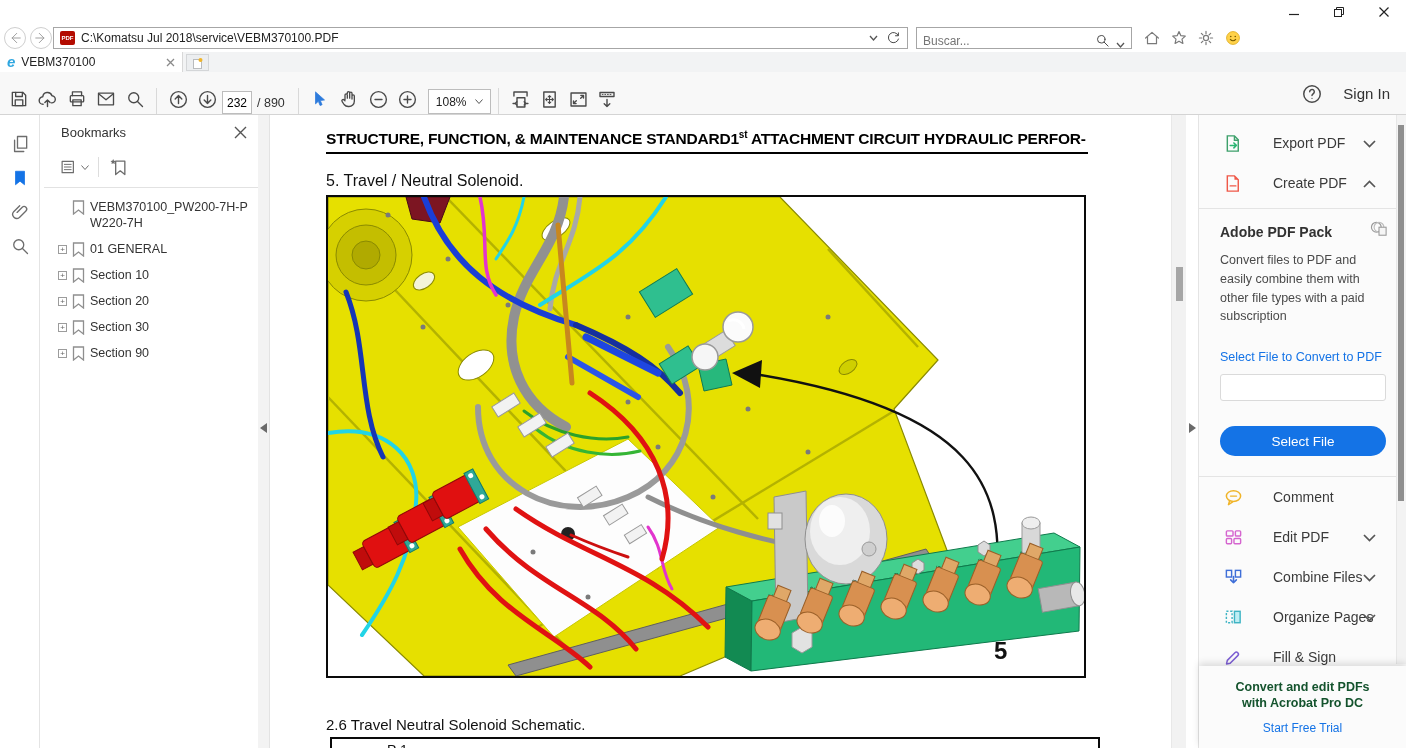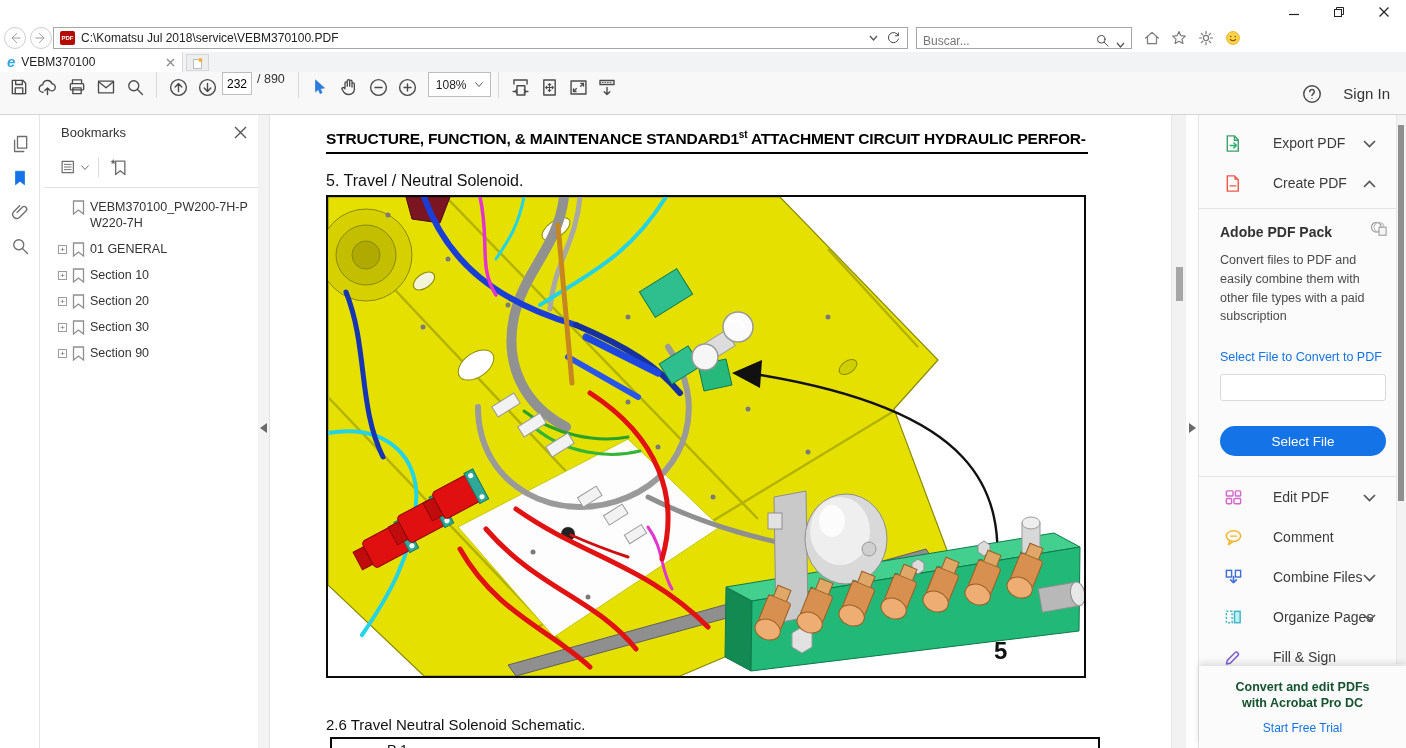--- a/index.html
+++ b/index.html
@@ -25,25 +25,25 @@
   .nav-icons{display:flex;align-items:center;gap:9px;margin-left:11px}
 
   
   .tabbar{position:absolute;top:52px;left:0;right:0;height:20px;background:#f2f3f4}
   .tab{position:absolute;left:0;top:0;width:183px;height:20px;background:#fff;border-right:1px solid #d8d8d8;display:flex;align-items:center;gap:6px;padding:0 7px;font-size:12px;color:#222}
   .tab .sp{flex:1}
   .ie-e{color:#30a7e0;font-weight:bold;font-style:italic;font-size:15px;line-height:14px}
   .newtab{position:absolute;left:186px;top:2px;width:23px;height:17px;background:#eceef0;border:1px solid #d4d6d8;display:flex;align-items:center;justify-content:center}
 
   
-  .acro{position:absolute;top:72px;left:0;right:0;height:43px;background:#f8f8f8;border-bottom:1px solid #d4d4d4;display:flex;align-items:flex-start;padding-left:4px}
+  .acro{position:absolute;top:72px;left:0;right:0;height:43px;background:#f8f8f8;border-bottom:1px solid #d4d4d4;display:flex;align-items:flex-end;padding-left:4px}
   .tbtn{width:29px;height:30px;display:flex;align-items:center;justify-content:center;border-radius:3px;flex:0 0 auto}
   .tsep{width:1px;height:26px;background:#d9d9d9;margin:0 7px;flex:0 0 auto}
   .page-input{width:30px;height:23px;border:1px solid #bdbdbd;text-align:center;font-size:12px;font-family:inherit;background:#fff}
-  .page-total{color:#333;margin:0 6px 16px 5px;font-size:12.5px}
+  .page-total{color:#333;margin:0 6px 4px 5px;font-size:12.5px}
   .zoom-box{width:63px;height:25px;border:1px solid #bdbdbd;background:#fff;display:flex;align-items:center;justify-content:space-between;padding:0 7px;margin-left:6px;font-size:12px;color:#222}
   .tb-right{position:absolute;right:0;top:0;height:43px;display:flex;align-items:center;gap:20px;padding-right:16px}
   .signin{font-size:15px;color:#323232}
 
   
   .navstrip{position:absolute;top:115px;left:0;width:40px;bottom:0;background:#fff;border-right:1px solid #e4e4e4}
   .strip-icon{width:39px;height:34px;display:flex;align-items:center;justify-content:center}
 
   
   .bmpanel{position:absolute;top:115px;left:44px;width:218px;bottom:0;background:#fff;border-right:1px solid #dedede}
@@ -660,39 +660,39 @@
           <rect x="10" y="7" width="8" height="9" fill="#f5f5f5" stroke="#9a9a9a" stroke-width="1.2"></rect>
         </svg>
       <div class="pack-desc">Convert files to PDF and easily combine them with other file types with a paid subscription</div>
       <div class="select-link">Select File to Convert to PDF</div>
       <div class="file-input"></div>
       <button class="select-btn">Select File</button>
     </div>
     <div class="tools-div" style="margin-top:20px"></div>
     <div class="tool-row">
       <svg width="19" height="19" viewBox="0 0 20 20">
+          <ellipse cx="10" cy="8.5" rx="7.5" ry="5.7" fill="none" stroke="#f0b429" stroke-width="1.6"></ellipse>
+          <path d="M6 13.2l-1.3 4.3 4.5-2.8" fill="none" stroke="#f0b429" stroke-width="1.6" stroke-linejoin="round"></path>
+          <path d="M6.8 8.5h6.4" stroke="#f0b429" stroke-width="1.4" stroke-linecap="round"></path>
+        </svg>
+      <span>Comment</span>
+    </div>
+    <div class="tool-row">
+      <svg width="19" height="19" viewBox="0 0 20 20">
           <g fill="none" stroke="#d565cf" stroke-width="1.5">
             <rect x="2.5" y="3" width="7" height="5.5" rx="1"></rect>
             <rect x="12" y="3" width="5.5" height="5.5" rx="1"></rect>
             <rect x="2.5" y="11" width="5.5" height="5.5" rx="1"></rect>
             <rect x="10.5" y="11" width="7" height="5.5" rx="1"></rect>
           </g>
         </svg>
       <span>Edit PDF</span>
       <svg class="chev" width="13" height="8">
           <path d="M1 1l5.5 5.5L12 1" fill="none" stroke="#555" stroke-width="1.7"></path>
         </svg>
-    </div>
-    <div class="tool-row">
-      <svg width="19" height="19" viewBox="0 0 20 20">
-          <ellipse cx="10" cy="8.5" rx="7.5" ry="5.7" fill="none" stroke="#f0b429" stroke-width="1.6"></ellipse>
-          <path d="M6 13.2l-1.3 4.3 4.5-2.8" fill="none" stroke="#f0b429" stroke-width="1.6" stroke-linejoin="round"></path>
-          <path d="M6.8 8.5h6.4" stroke="#f0b429" stroke-width="1.4" stroke-linecap="round"></path>
-        </svg>
-      <span>Comment</span>
     </div>
     <div class="tool-row">
       <svg width="19" height="19" viewBox="0 0 20 20">
           <g fill="none" stroke="#3f6fd8" stroke-width="1.5">
             <rect x="2.5" y="2.5" width="5.5" height="7"></rect>
             <rect x="12" y="2.5" width="5.5" height="7"></rect>
           </g>
           <path d="M10 9v6.5m0 0l-3-3m3 3l3-3" fill="none" stroke="#3f6fd8" stroke-width="1.7" stroke-linecap="round" stroke-linejoin="round"></path>
         </svg>
       <span>Combine Files</span>

